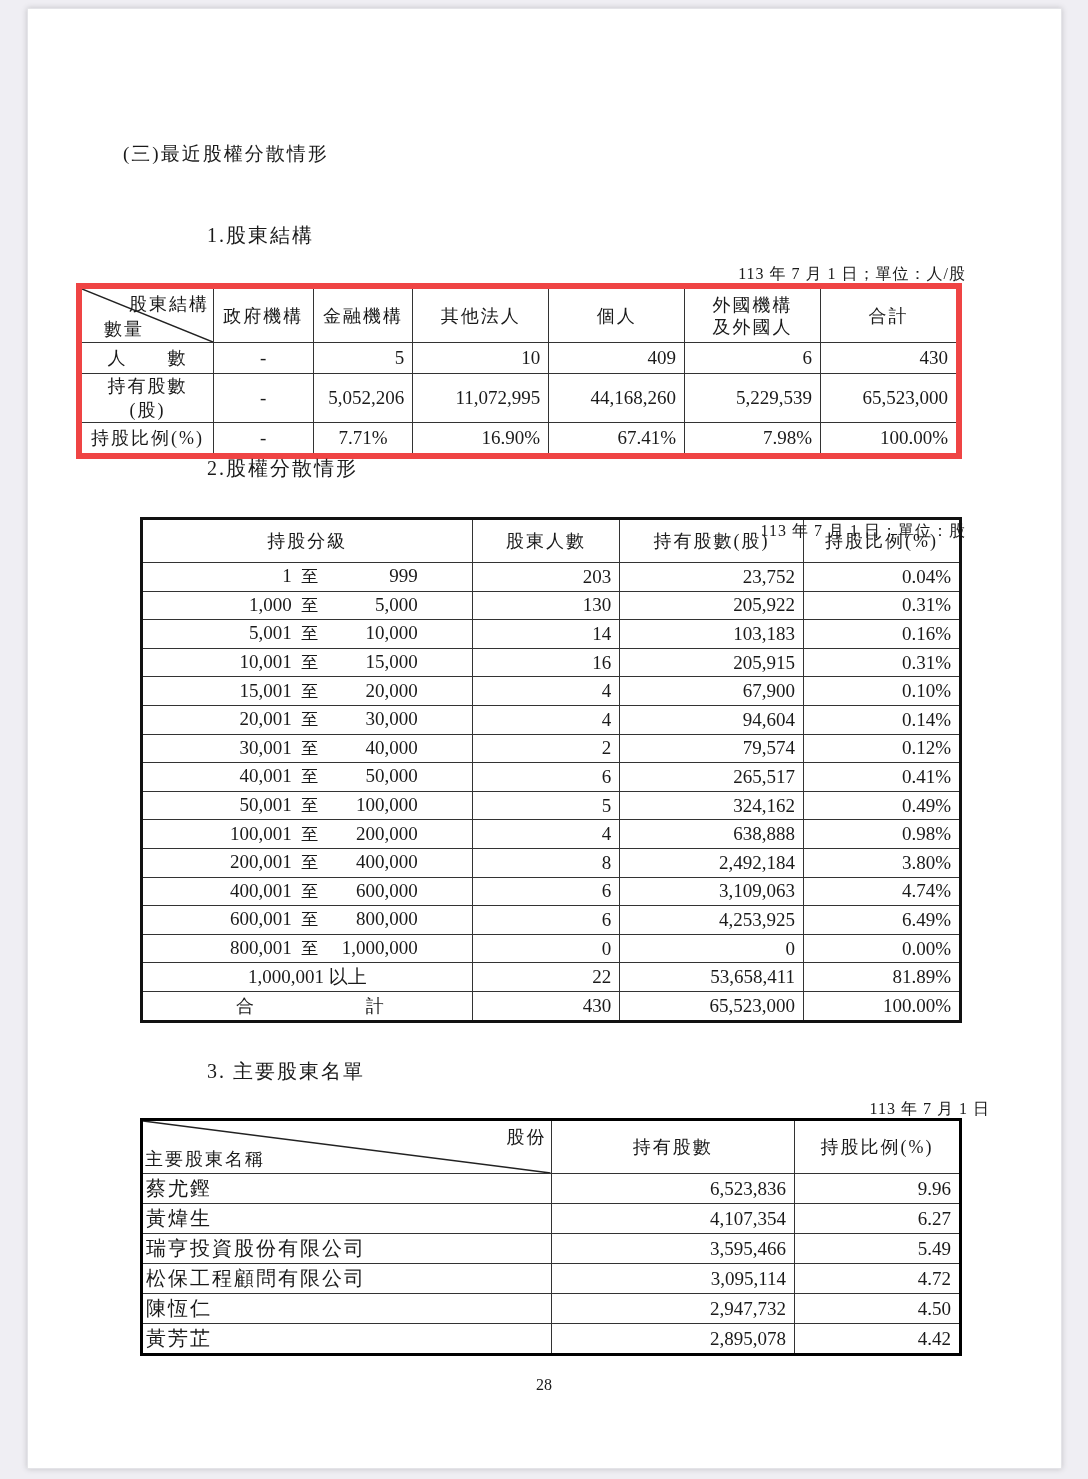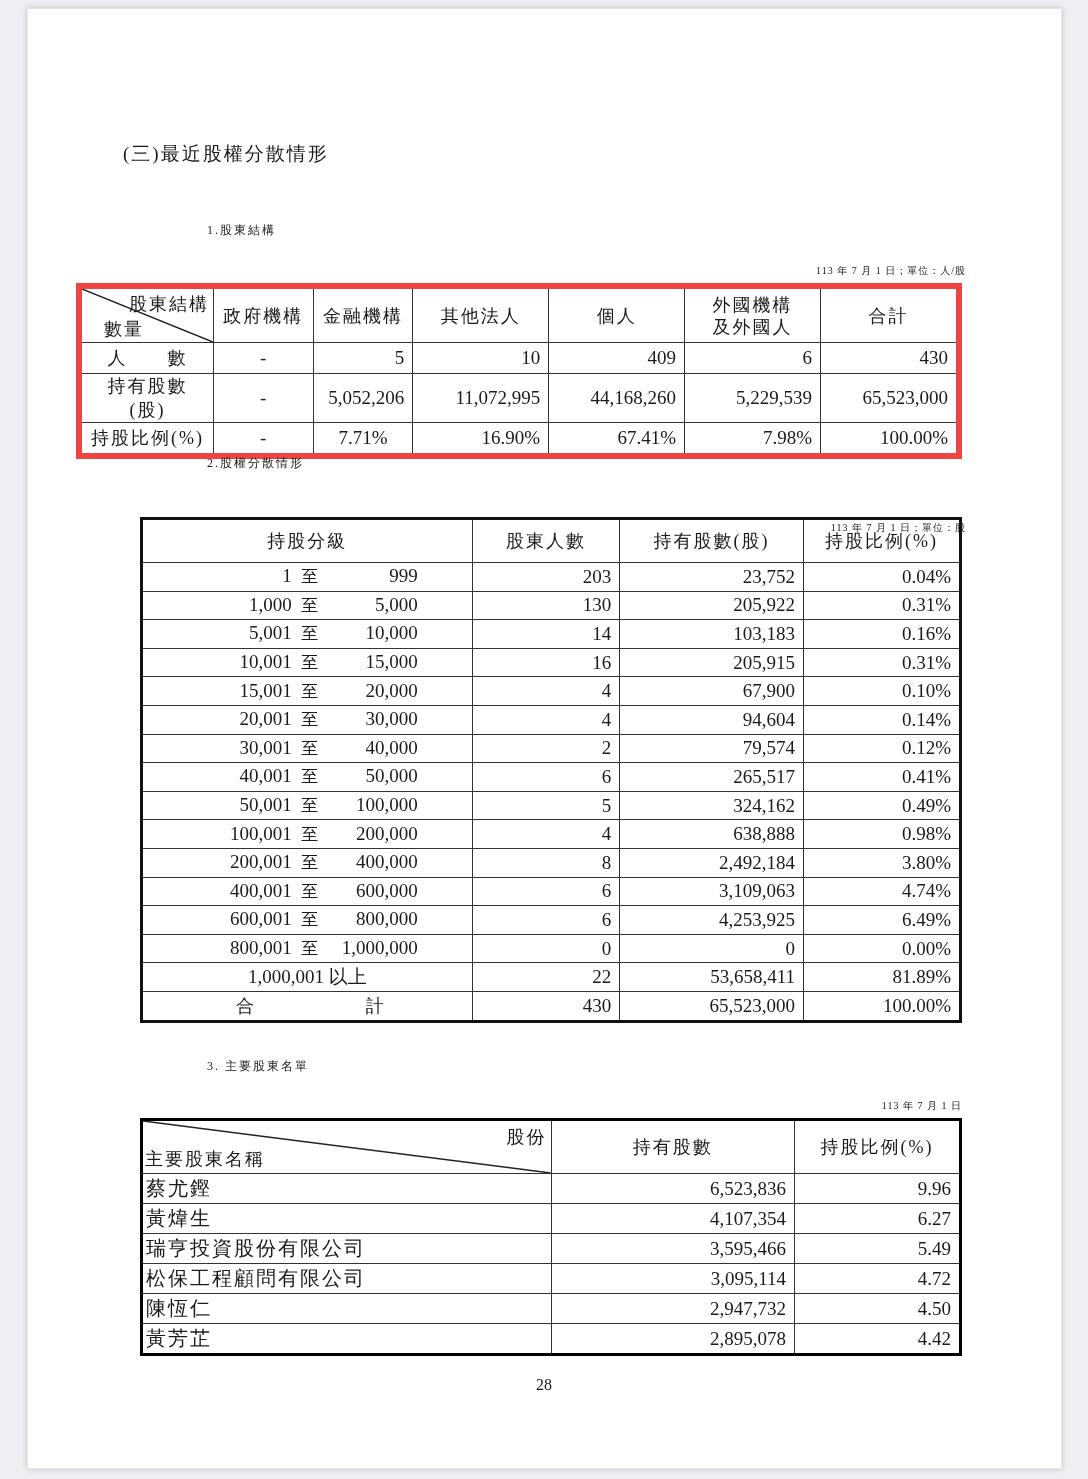--- a/index.html
+++ b/index.html
@@ -7,22 +7,22 @@
     width:1088px; height:1479px; background:#efeef3; position:relative; overflow:hidden;
     font-family: "Liberation Serif", "DejaVu Serif", serif; color:#1a1a1a;
   }
   .page {
     position:absolute; left:27px; top:8px; width:1033px; height:1459px;
     background:#ffffff; box-shadow:0 0 6px rgba(0,0,0,0.18);
     border:1px solid #e4e4e8;
   }
   .abs { position:absolute; }
   .h-section { left:123px; top:141px; font-size:19px; letter-spacing:2px; }
-  .h-sub { font-size:12px; letter-spacing:2px; }
-  .note { font-size:10px; letter-spacing:1px; text-align:right; }
+  .h-sub { font-size:20px; letter-spacing:2px; }
+  .note { font-size:16px; letter-spacing:1px; text-align:right; }
   table { border-collapse:collapse; position:absolute; }
   td { border:1px solid #333; font-size:19px; padding:0 8px; height:30px; }
   table.t1 { left:76px; top:283px; width:886px; border:6px solid #ef4444; }
   table.t1 td { height:30px; }
   table.t1 .hdr td { height:53px; text-align:center; font-size:18px; letter-spacing:2px; line-height:22px; }
   .r { text-align:right; }
   .c { text-align:center; }
   .lbl { text-align:center; letter-spacing:2px; font-size:18px; }
   .diag { position:relative; padding:0; }
   .diag svg { position:absolute; left:0; top:0; width:100%; height:100%; }
@@ -296,21 +296,21 @@
           </div>
         </td>
     <td class="r">430</td>
     <td class="r">65,523,000</td>
     <td class="r">100.00%</td>
   </tr>
 </tbody>
   </table>
 
 <div class="abs h-sub" style="left:207px; top:1058px;">3. 主要股東名單</div>
-<div class="abs note" style="left:700px; width:262px; top:1099px;">113 年 7 月 1 日</div>
+<div class="abs note" style="left:728px; width:262px; top:1099px;">113 年 7 月 1 日</div>
 
 <table class="t3">
   <tbody>
       <tr class="hdr">
     <td class="diag" style="width:400px;">
       <svg preserveAspectRatio="none" viewBox="0 0 100 100">
             <line x1="0" y1="0" x2="100" y2="100" stroke="#222" stroke-width="1.5" vector-effect="non-scaling-stroke"></line>
           </svg>
       <span class="tr">股份</span>
       <span class="bl" style="left:2px;">主要股東名稱</span>

